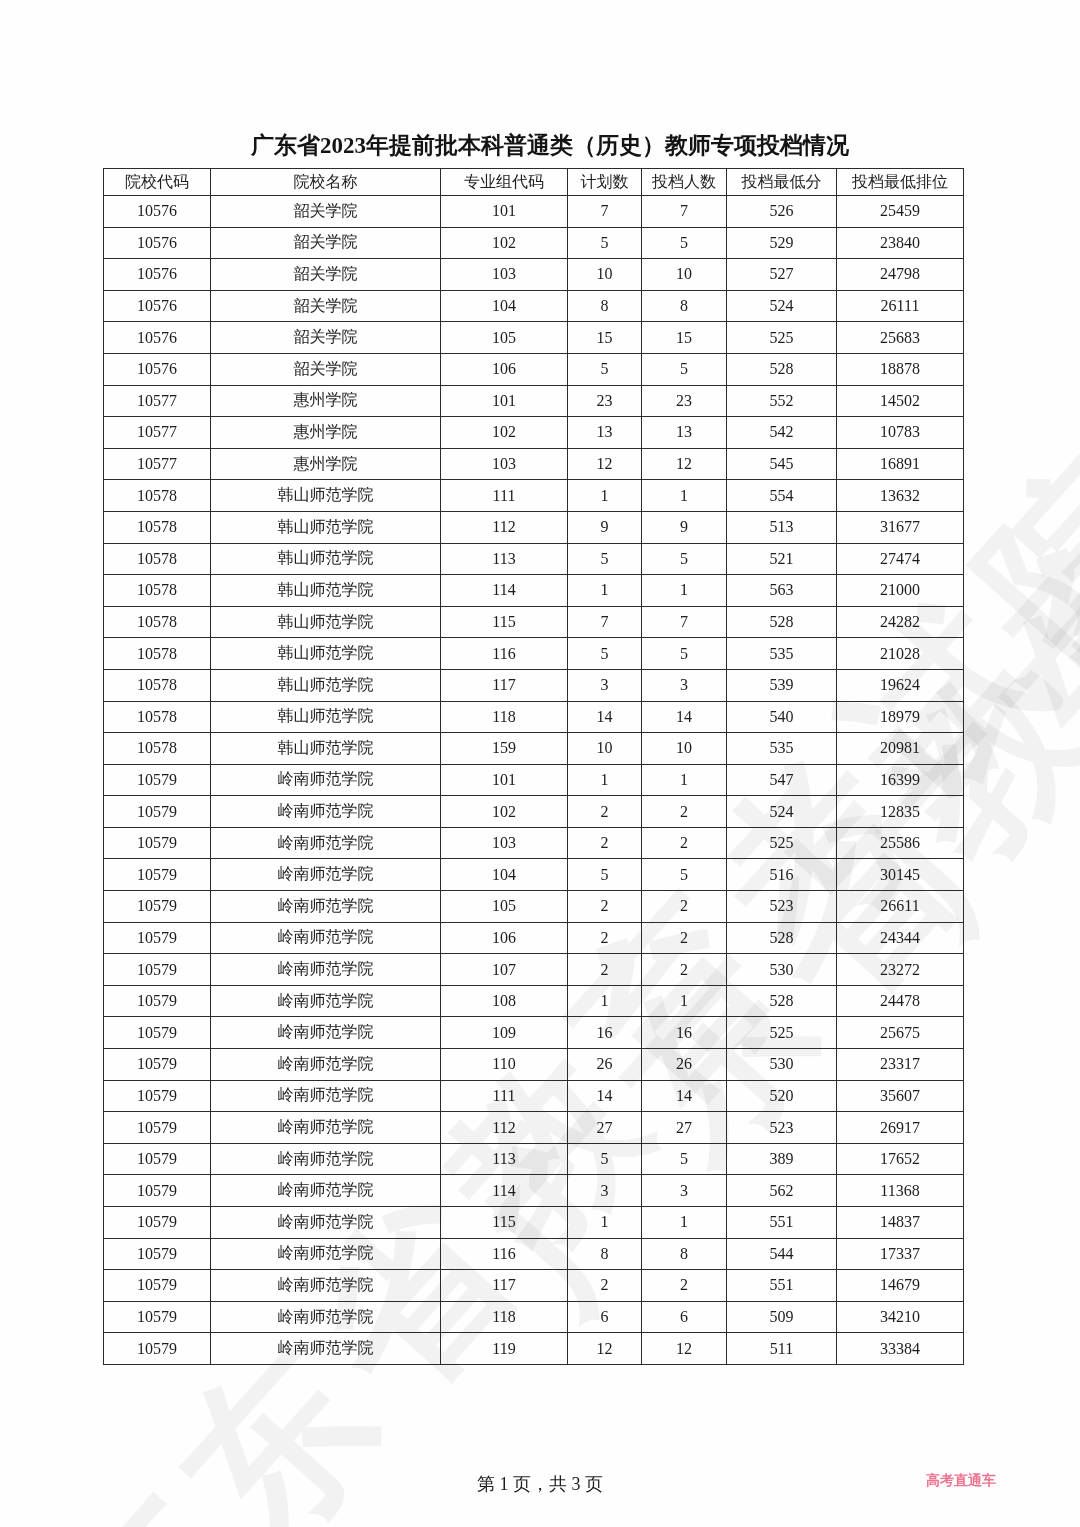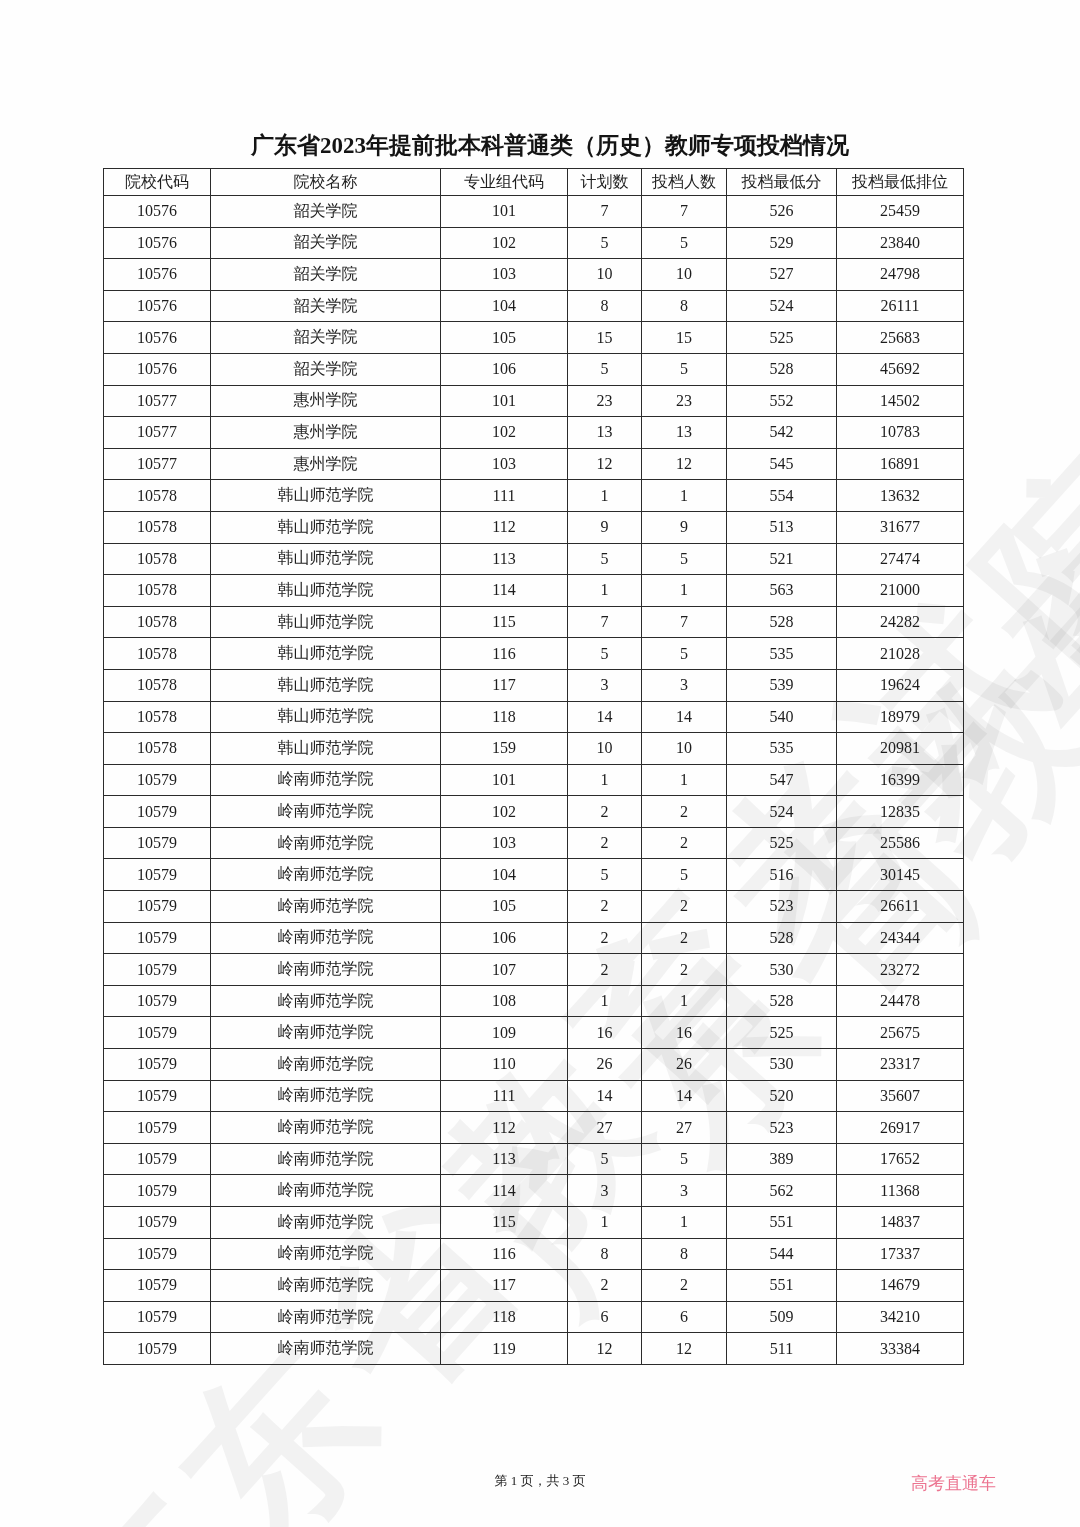--- a/index.html
+++ b/index.html
@@ -76,31 +76,32 @@
   }
   table.admission tbody td {
     height: 30.6px;
   }
   .footer {
     position: absolute;
     top: 1472px;
     left: 0;
     width: 100%;
     text-align: center;
-    font-size: 13px;
+    font-size: 18px;
     color: #1d1d1d;
     z-index: 2;
   }
   .brand {
     position: absolute;
     top: 1472px;
     right: 84px;
-    font-size: 17px;
+    font-size: 14px;
     font-family: "Liberation Sans", sans-serif;
     z-index: 2;
+    font-weight: bold;
   }
 </style>
 </head>
 <body>
 
 <div class="page">
 
   <div class="watermark-layer">
     <div class="wm wm1">广东省教育考试院</div>
     <div class="wm wm2">广东省教育考试院</div>
@@ -176,21 +177,21 @@
           <td>525</td>
           <td>25683</td>
         </tr>
         <tr>
           <td>10576</td>
           <td>韶关学院</td>
           <td>106</td>
           <td>5</td>
           <td>5</td>
           <td>528</td>
-          <td>45692</td>
+          <td>18878</td>
         </tr>
         <tr>
           <td>10577</td>
           <td>惠州学院</td>
           <td>101</td>
           <td>23</td>
           <td>23</td>
           <td>552</td>
           <td>14502</td>
         </tr>

